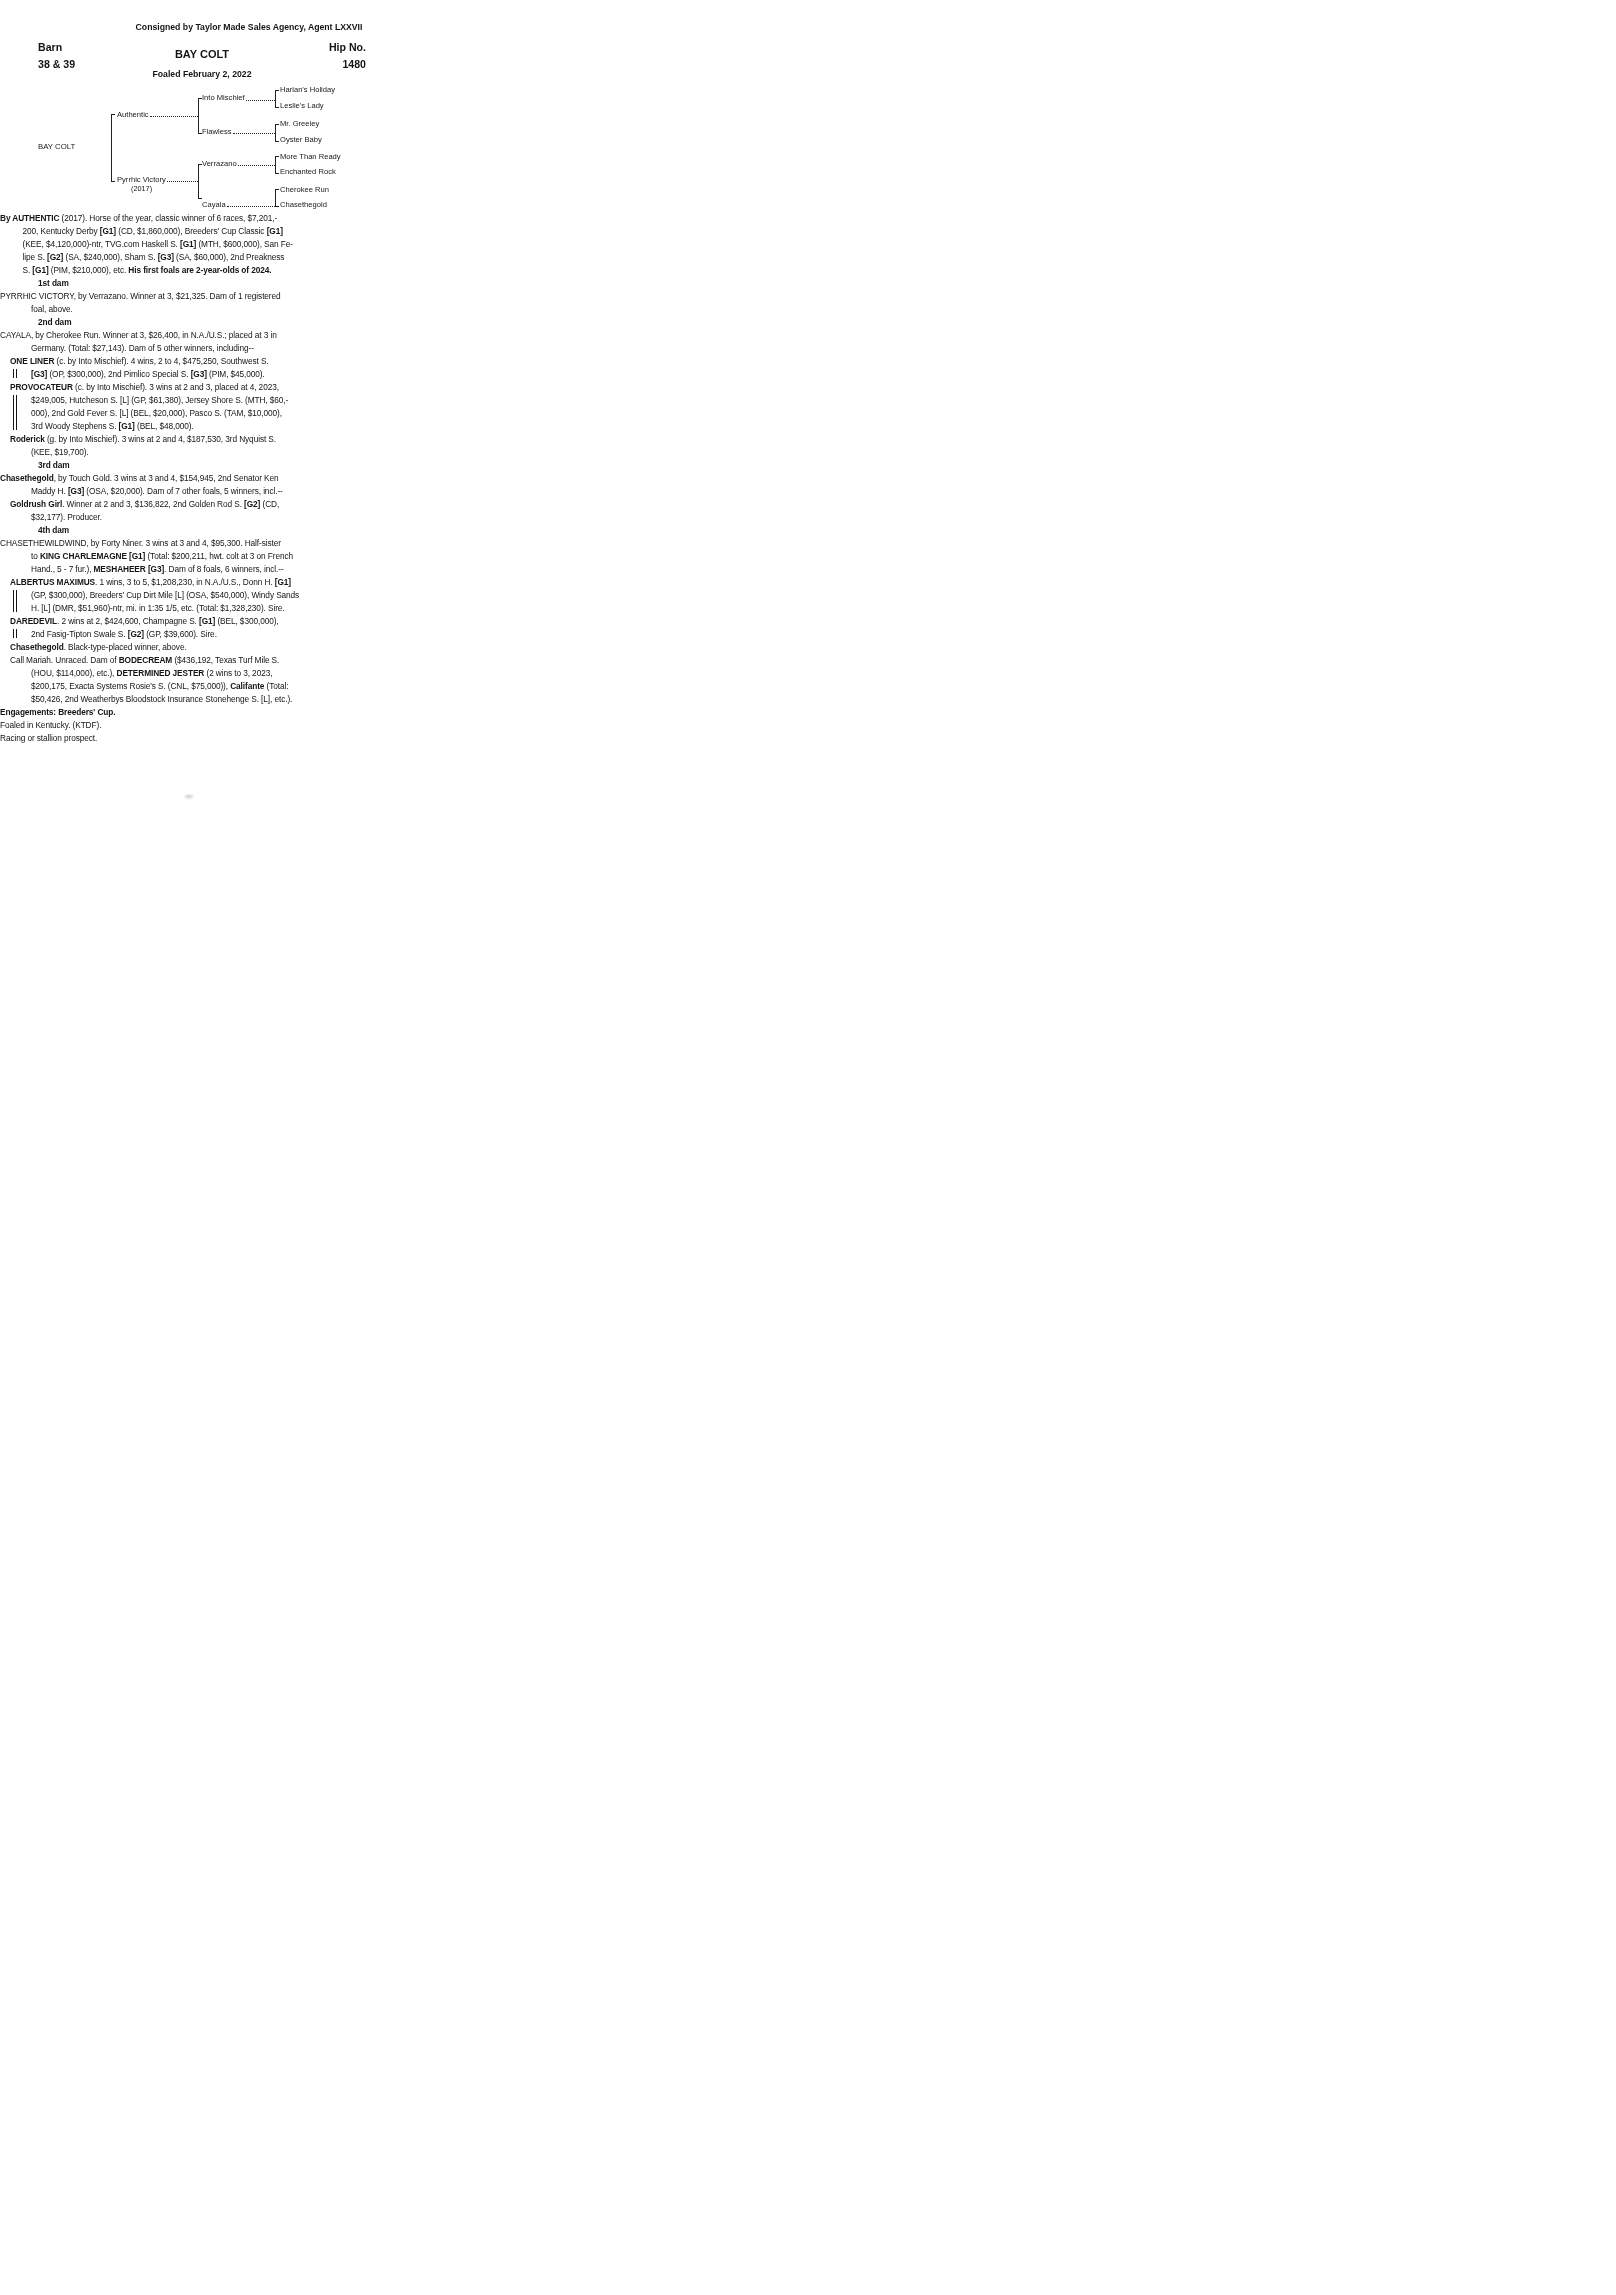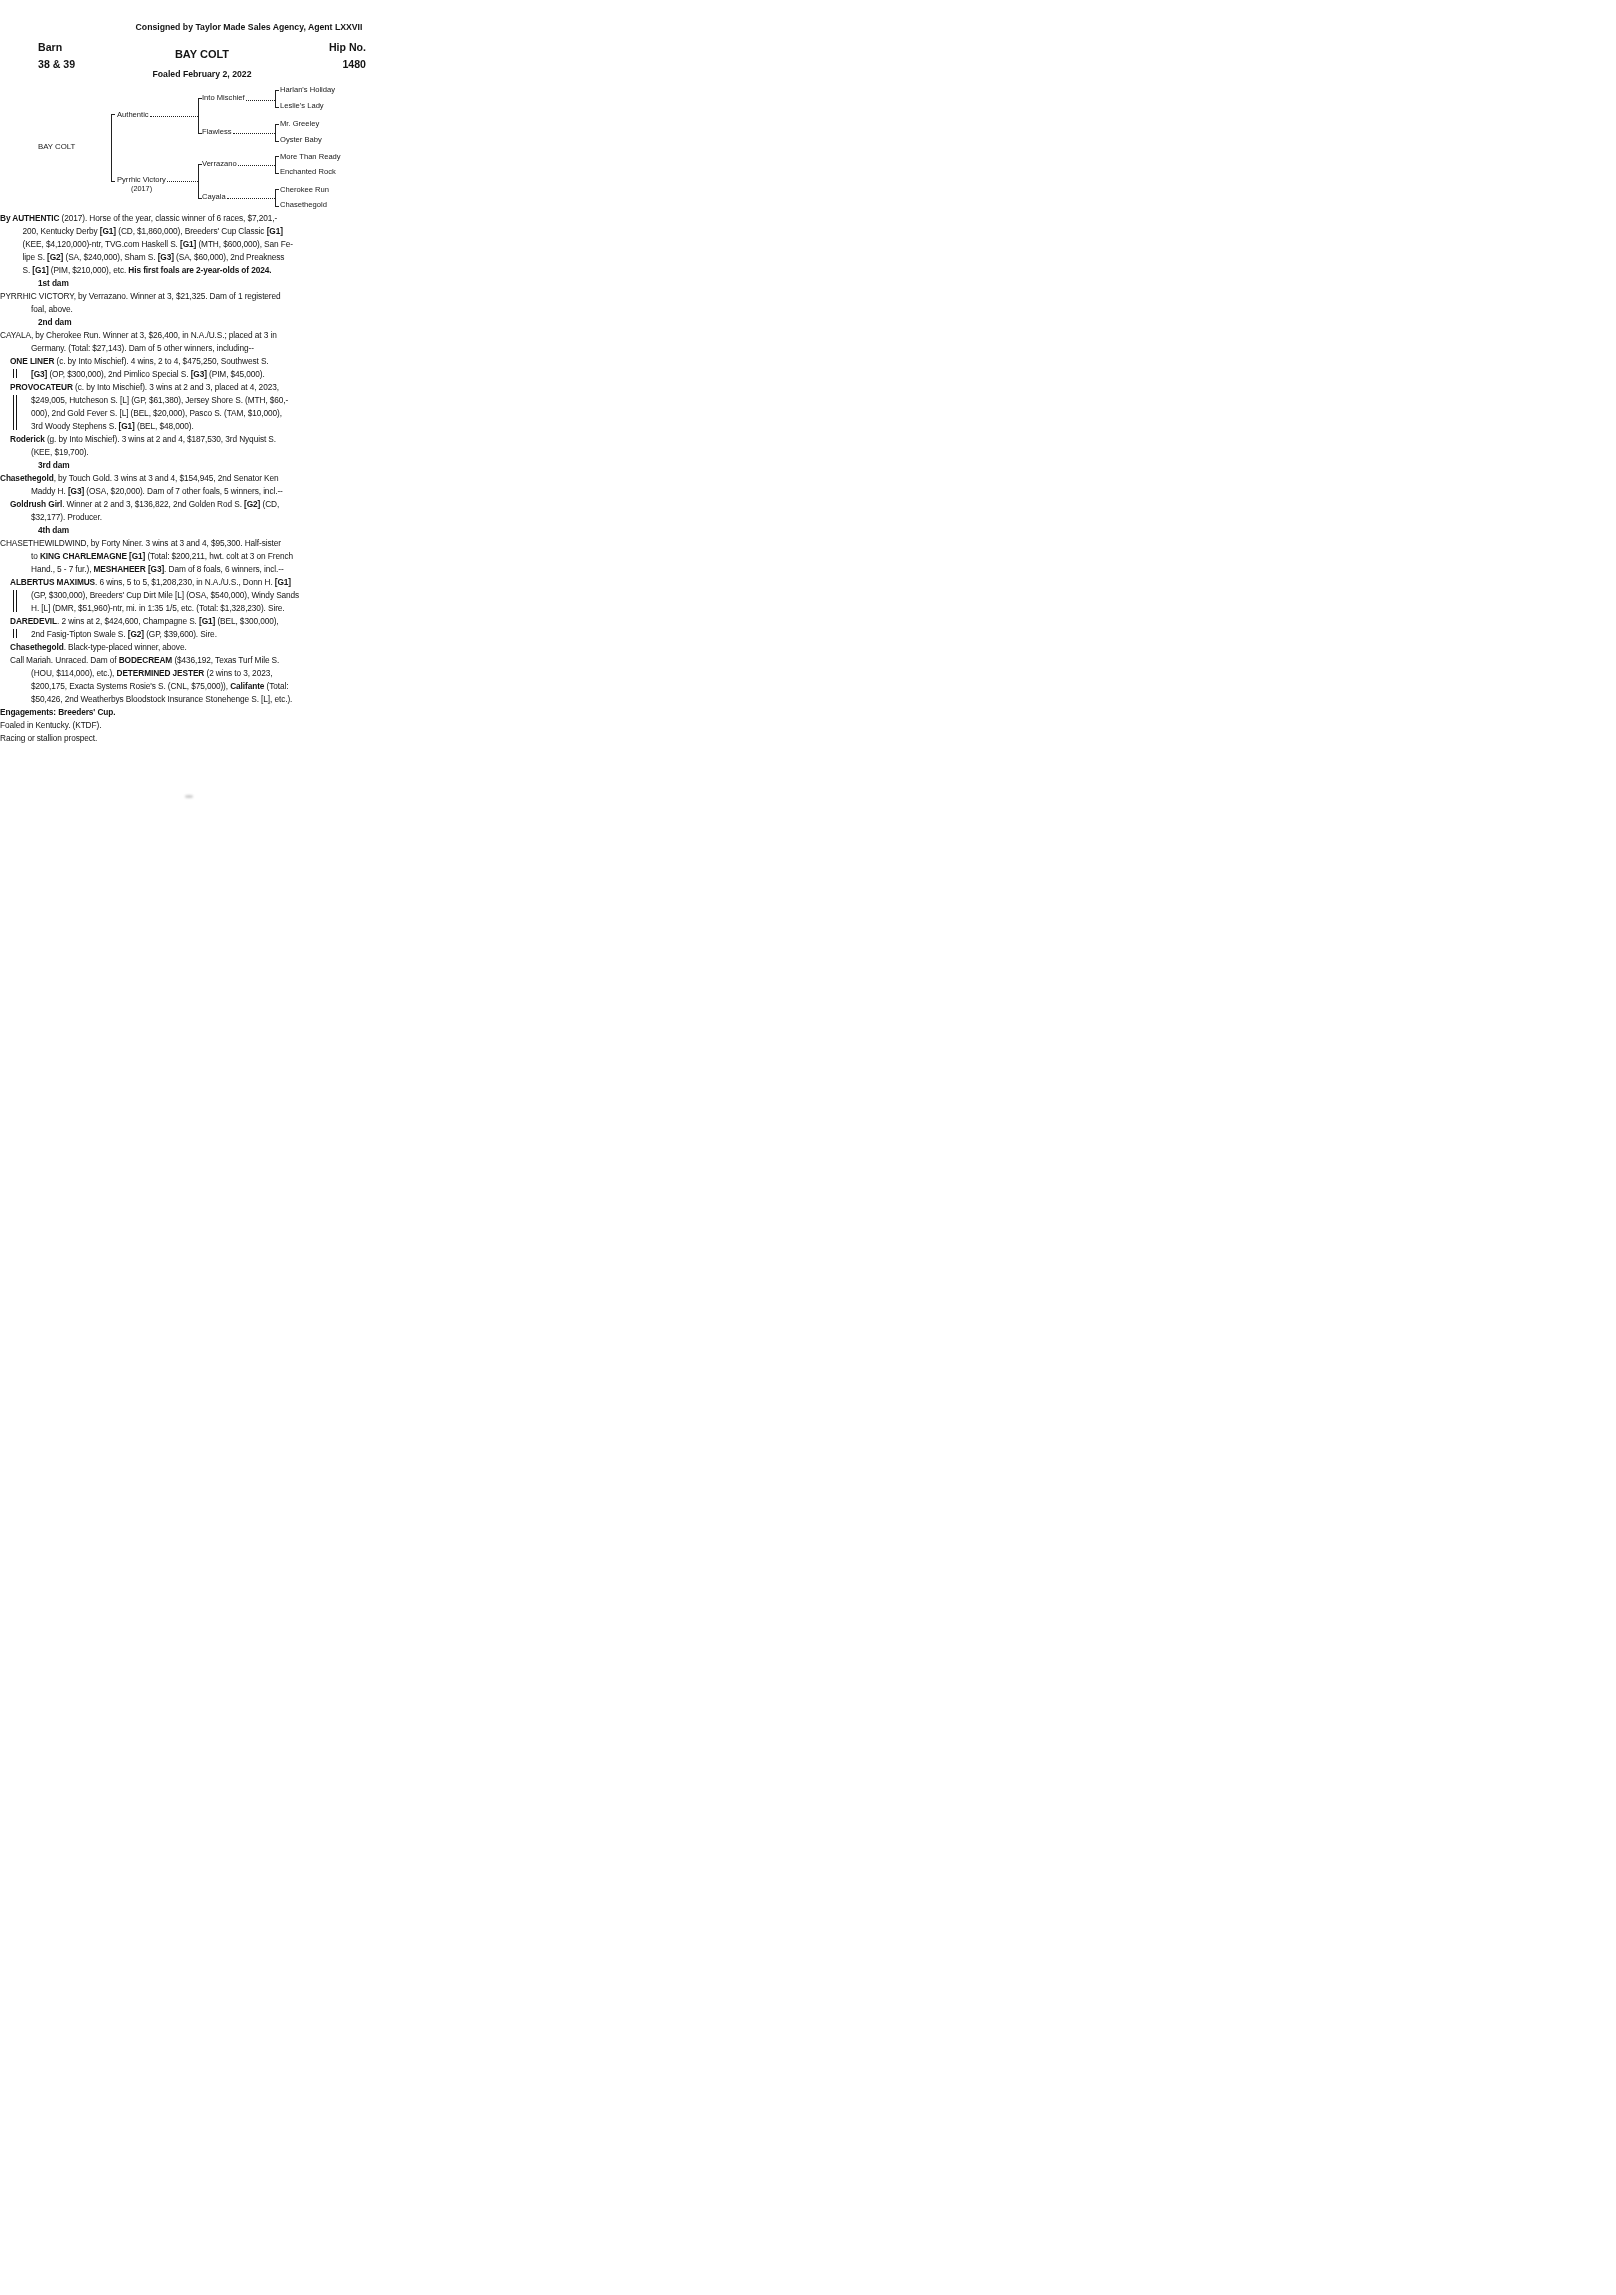--- a/index.html
+++ b/index.html
@@ -67,21 +67,21 @@
     <span class="leader"></span>
   </div>
   <div class="trow" style="left:164px;top:42px;width:73px">
     <span>Flawless</span>
     <span class="leader"></span>
   </div>
   <div class="trow" style="left:164px;top:74px;width:73px">
     <span>Verrazano</span>
     <span class="leader"></span>
   </div>
-  <div class="trow" style="left:164px;top:107px;width:73px">
+  <div class="trow" style="left:164px;top:115px;width:73px">
     <span>Cayala</span>
     <span class="leader"></span>
   </div>
 
   <div class="trow" style="left:242px;top:0.5px">
       <span>Harlan's Holiday</span>
     </div>
   <div class="trow" style="left:242px;top:16px">
       <span>Leslie's Lady</span>
     </div>
@@ -120,21 +120,21 @@
     <div class="heading">2nd dam</div>
     <div class="par dam"><span>CAYALA, by Cherokee Run. Winner at 3, $26,400, in N.A./U.S.; placed at 3 in</span><br><span>Germany. (Total: $27,143). Dam of 5 other winners, including--</span></div>
     <div class="par entry"><div class="tbars" style="height: 9.2px;"></div><span class="b">ONE LINER</span><span> (c. by Into Mischief). 4 wins, 2 to 4, $475,250, Southwest S.</span><br><span class="b">[G3]</span><span> (OP, $300,000), 2nd Pimlico Special S. </span><span class="b">[G3]</span><span> (PIM, $45,000).</span></div>
     <div class="par entry"><div class="tbars" style="height: 35px;"></div><span class="b">PROVOCATEUR</span><span> (c. by Into Mischief). 3 wins at 2 and 3, placed at 4, 2023,</span><br><span>$249,005, Hutcheson S. [L] (GP, $61,380), Jersey Shore S. (MTH, $60,-</span><br><span>000), 2nd Gold Fever S. [L] (BEL, $20,000), Pasco S. (TAM, $10,000),</span><br><span>3rd Woody Stephens S. </span><span class="b">[G1]</span><span> (BEL, $48,000).</span></div>
     <div class="par entry"><span class="b">Roderick</span><span> (g. by Into Mischief). 3 wins at 2 and 4, $187,530, 3rd Nyquist S.</span><br><span>(KEE, $19,700).</span></div>
     <div class="heading">3rd dam</div>
     <div class="par dam"><span class="b">Chasethegold</span><span>, by Touch Gold. 3 wins at 3 and 4, $154,945, 2nd Senator Ken</span><br><span>Maddy H. </span><span class="b">[G3]</span><span> (OSA, $20,000). Dam of 7 other foals, 5 winners, incl.--</span></div>
     <div class="par entry"><span class="b">Goldrush Girl</span><span>. Winner at 2 and 3, $136,822, 2nd Golden Rod S. </span><span class="b">[G2]</span><span> (CD,</span><br><span>$32,177). Producer.</span></div>
     <div class="heading">4th dam</div>
     <div class="par dam"><span>CHASETHEWILDWIND, by Forty Niner. 3 wins at 3 and 4, $95,300. Half-sister</span><br><span>to </span><span class="b">KING CHARLEMAGNE [G1]</span><span> (Total: $200,211, hwt. colt at 3 on French</span><br><span>Hand., 5 - 7 fur.), </span><span class="b">MESHAHEER [G3]</span><span>. Dam of 8 foals, 6 winners, incl.--</span></div>
-    <div class="par entry"><div class="tbars" style="height: 22px;"></div><span class="b">ALBERTUS MAXIMUS</span><span>. 6 wins, 5 to 5, $1,208,230, in N.A./U.S., Donn H. </span><span class="b">[G1]</span><br><span>(GP, $300,000), Breeders' Cup Dirt Mile [L] (OSA, $540,000), Windy Sands</span><br><span>H. [L] (DMR, $51,960)-ntr, mi. in 1:35 1/5, etc. (Total: $1,328,230). Sire.</span></div>
+    <div class="par entry"><div class="tbars" style="height: 22px;"></div><span class="b">ALBERTUS MAXIMUS</span><span>. 1 wins, 3 to 5, $1,208,230, in N.A./U.S., Donn H. </span><span class="b">[G1]</span><br><span>(GP, $300,000), Breeders' Cup Dirt Mile [L] (OSA, $540,000), Windy Sands</span><br><span>H. [L] (DMR, $51,960)-ntr, mi. in 1:35 1/5, etc. (Total: $1,328,230). Sire.</span></div>
     <div class="par entry"><div class="tbars" style="height: 9.2px;"></div><span class="b">DAREDEVIL</span><span>. 2 wins at 2, $424,600, Champagne S. </span><span class="b">[G1]</span><span> (BEL, $300,000),</span><br><span>2nd Fasig-Tipton Swale S. </span><span class="b">[G2]</span><span> (GP, $39,600). Sire.</span></div>
     <div class="par entry"><span class="b">Chasethegold</span><span>. Black-type-placed winner, above.</span></div>
     <div class="par entry"><span>Call Mariah. Unraced. Dam of </span><span class="b">BODECREAM</span><span> ($436,192, Texas Turf Mile S.</span><br><span>(HOU, $114,000), etc.), </span><span class="b">DETERMINED JESTER</span><span> (2 wins to 3, 2023,</span><br><span>$200,175, Exacta Systems Rosie's S. (CNL, $75,000)), </span><span class="b">Califante</span><span> (Total:</span><br><span>$50,426, 2nd Weatherbys Bloodstock Insurance Stonehenge S. [L], etc.).</span></div>
     <div class="par plain"><span class="b">Engagements: Breeders' Cup.</span></div>
     <div class="par plain"><span>Foaled in Kentucky. (KTDF).</span></div>
     <div class="par plain"><span>Racing or stallion prospect.</span></div>
   </div>
 
 <div class="smudge"></div>
 

